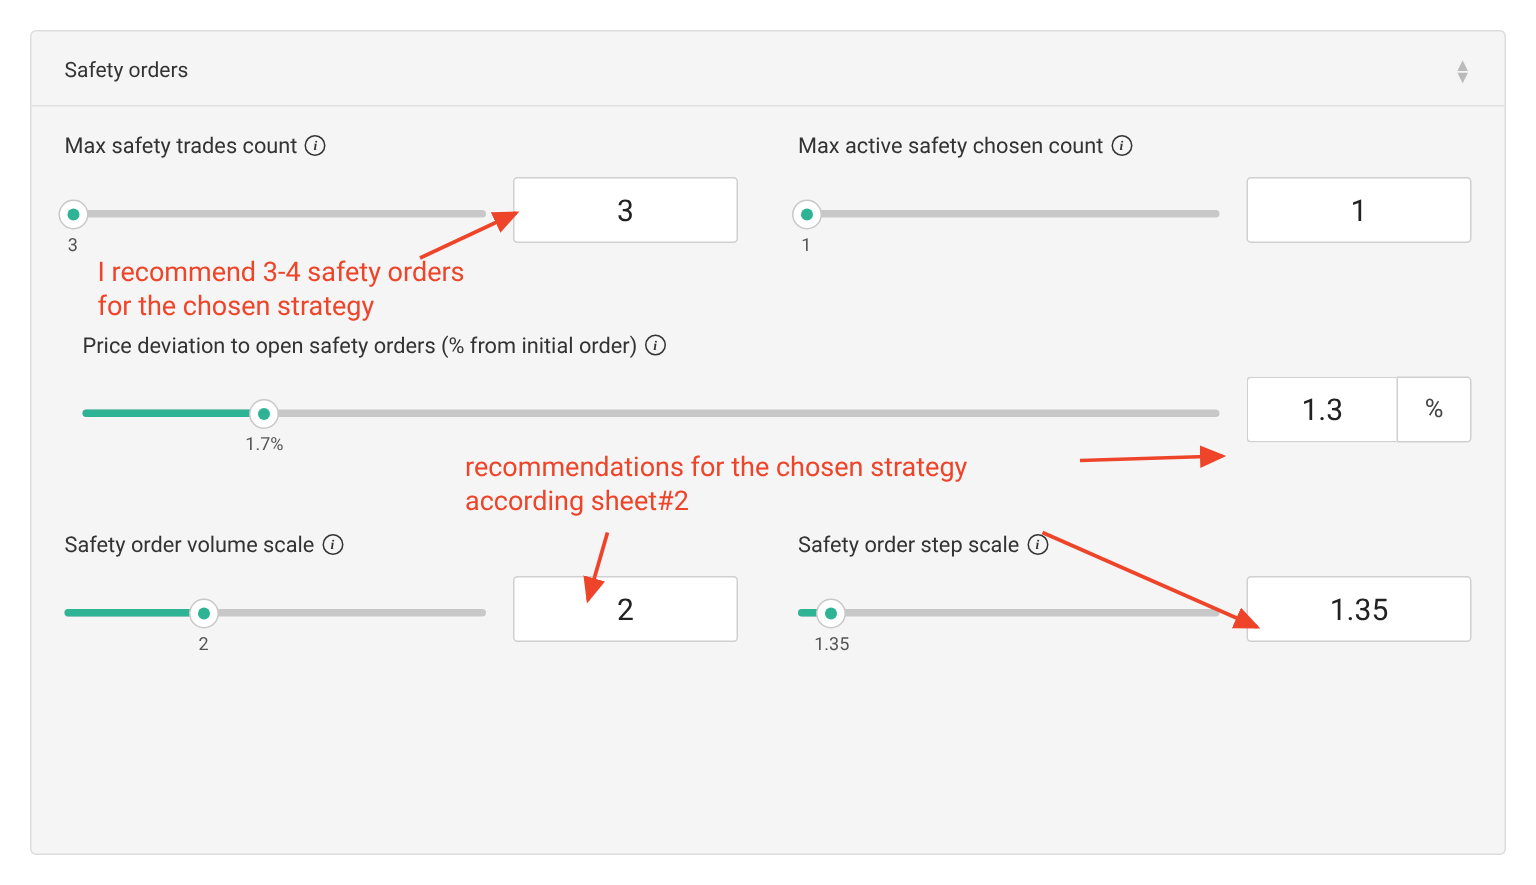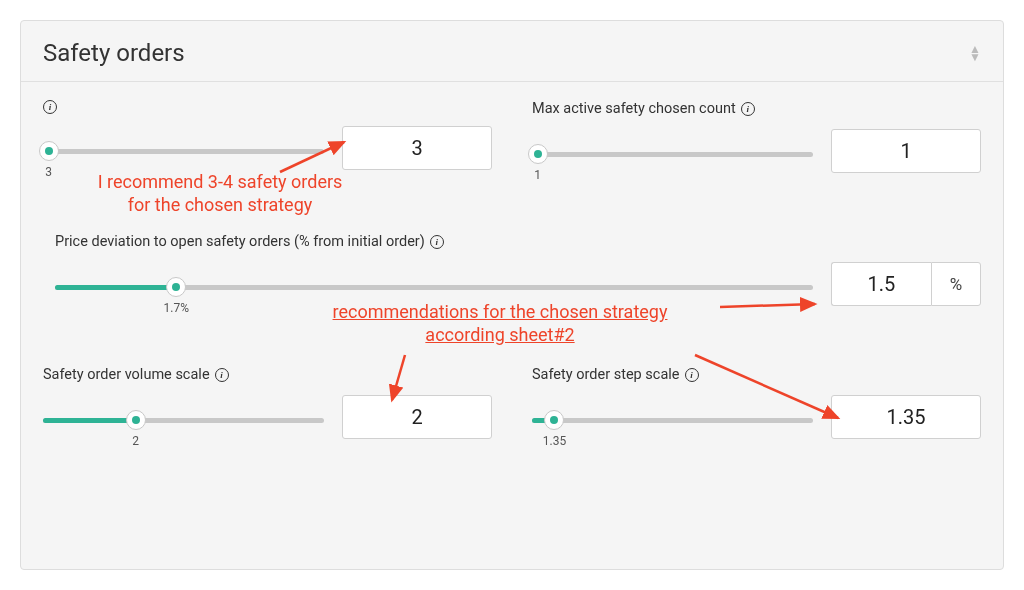--- a/index.html
+++ b/index.html
@@ -21,21 +21,21 @@
       position: relative;
     }
     .panel-header {
       padding: 18px 22px 14px 22px;
       display: flex;
       justify-content: space-between;
       align-items: center;
       border-bottom: 1px solid #e0e0e0;
     }
     .panel-title {
-      font-size: 24px;
+      font-size: 14px;
       font-weight: 400;
       color: #333;
       text-align: center;
     }
     .sort-toggle {
       color: #bbb;
       font-size: 12px;
       line-height: 0.7;
       display: flex;
       flex-direction: column;
@@ -175,21 +175,20 @@
       align-items: center;
       justify-content: center;
       color: #444;
     }
     
     .anno-text {
       position: absolute;
       color: #ee442a;
       font-size: 18px;
       line-height: 1.3;
-      text-align: center;
       font-weight: 400;
       pointer-events: none;
     }
     .arrow {
       position: absolute;
       pointer-events: none;
     }
     .arrow svg { overflow: visible; }
   </style>
 </head>
@@ -202,20 +201,21 @@
       <span>▲</span>
         <span>▼</span>
     </div>
   </div>
 
   <div class="panel-body">
 
     <div class="row">
       <div class="field">
         <div class="field-label">
+          <span>Max safety trades count</span>
           <span class="info-icon">i</span>
         </div>
         <div class="control-row">
           <div class="slider-wrap">
             <div class="slider-track">
               <div class="slider-fill" style="width:2%"></div>
               <div class="slider-thumb" style="left:2%">
                 <div class="slider-thumb-inner"></div>
               </div>
             </div>
@@ -255,21 +255,21 @@
           <div class="slider-wrap">
             <div class="slider-track">
               <div class="slider-fill" style="width:16%"></div>
               <div class="slider-thumb" style="left:16%">
                 <div class="slider-thumb-inner"></div>
               </div>
             </div>
             <div class="slider-caption" style="left:16%">1.7%</div>
           </div>
           <div class="pct-wrap">
-            <div class="pct-input">1.5</div>
+            <div class="pct-input">1.3</div>
             <div class="pct-suffix">%</div>
           </div>
         </div>
       </div>
     </div>
 
     <div class="row tight" style="margin-top:40px;">
       <div class="field">
         <div class="field-label">
           <span>Safety order volume scale</span>
@@ -306,21 +306,21 @@
           </div>
           <div class="num-input">1.35</div>
         </div>
       </div>
     </div>
 
   </div>
 </div>
 
 <div class="anno-text" style="left:65px; top:170px; width:310px;">I recommend 3-4 safety orders<br>for the chosen strategy</div>
-<div class="anno-text" style="left:300px; top:300px; width:400px;text-decoration:underline;">recommendations for the chosen strategy<br>according sheet#2</div>
+<div class="anno-text" style="left:310px; top:300px; width:400px;">recommendations for the chosen strategy<br>according sheet#2</div>
 
 <div class="arrow" style="left:270px; top:130px;">
 <svg width="90" height="50">
       <defs>
         <marker id="ah1" markerWidth="8" markerHeight="8" refX="6" refY="3" orient="auto">
           <path d="M0,0 L7,3 L0,6 Z" fill="#ee442a"></path>
         </marker>
       </defs>
       <line x1="10" y1="42" x2="74" y2="12" stroke="#ee442a" stroke-width="2.5" marker-end="url(#ah1)"></line>
     </svg>

